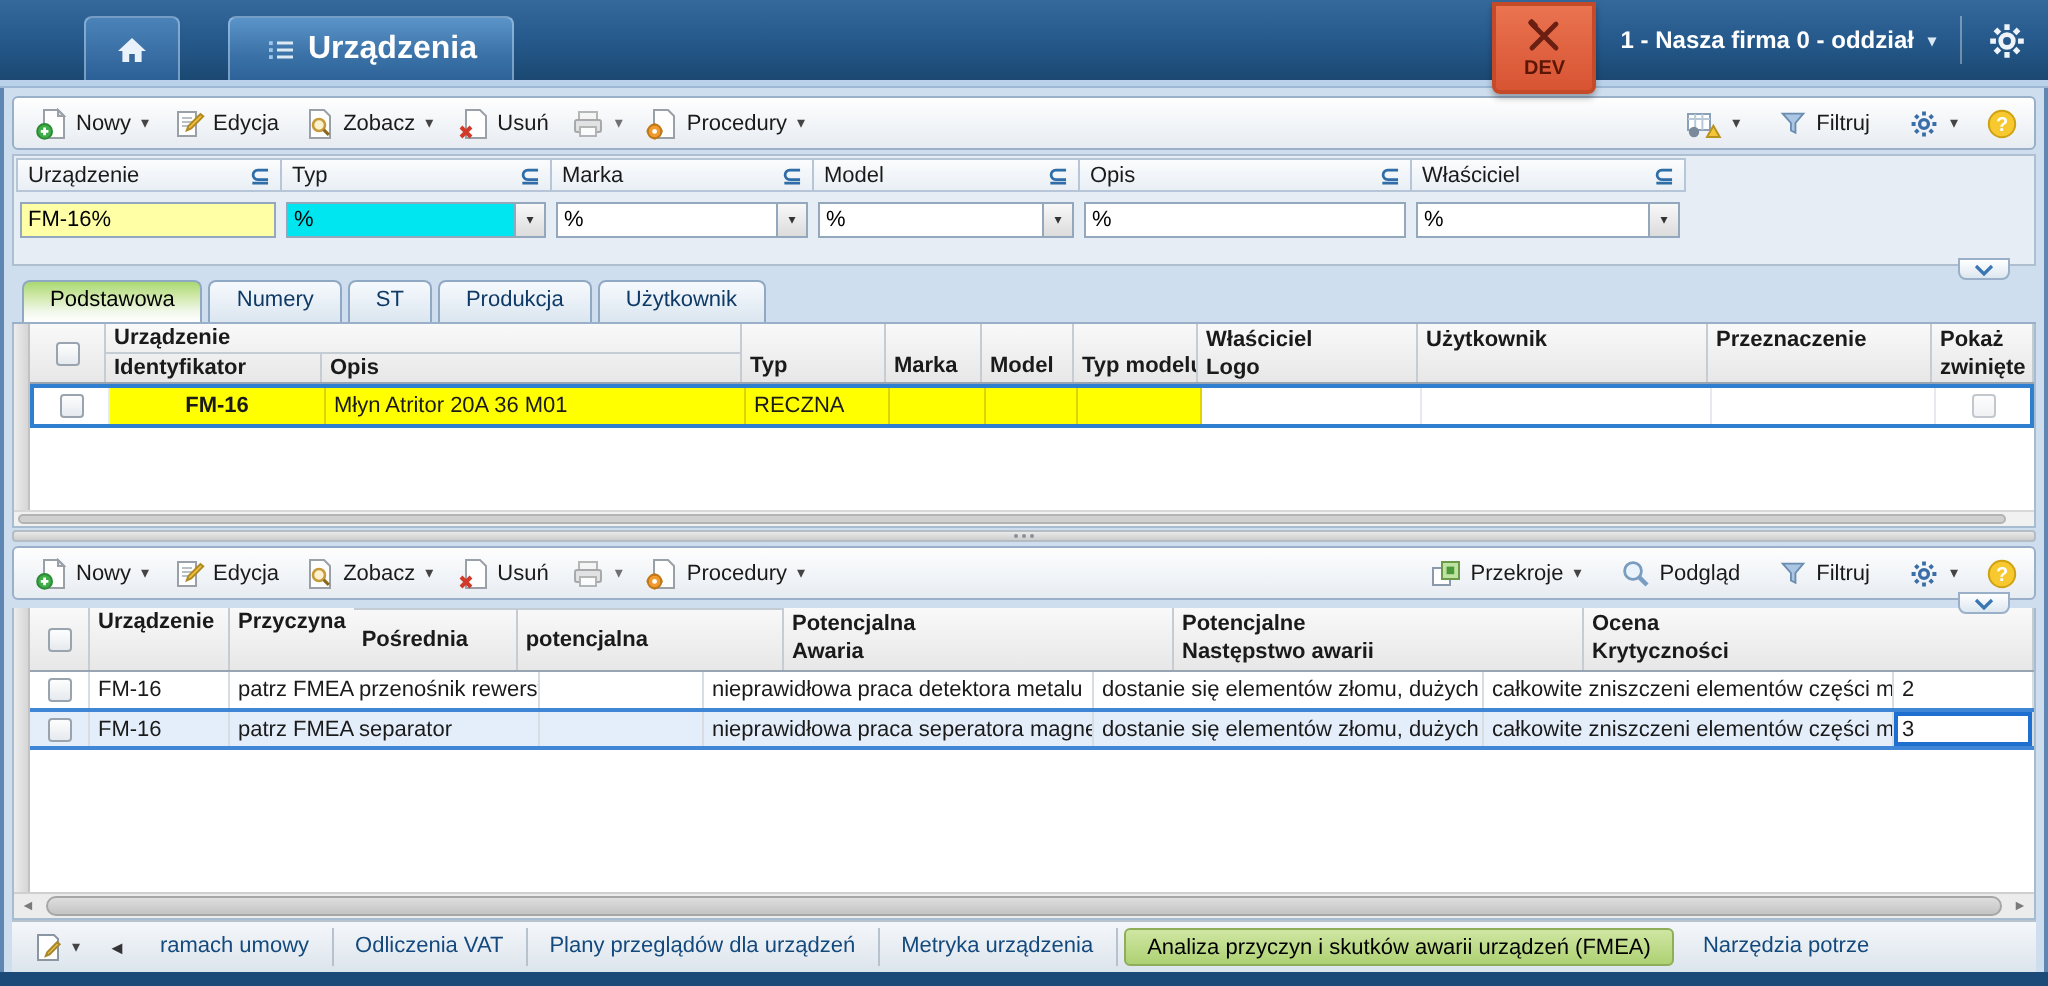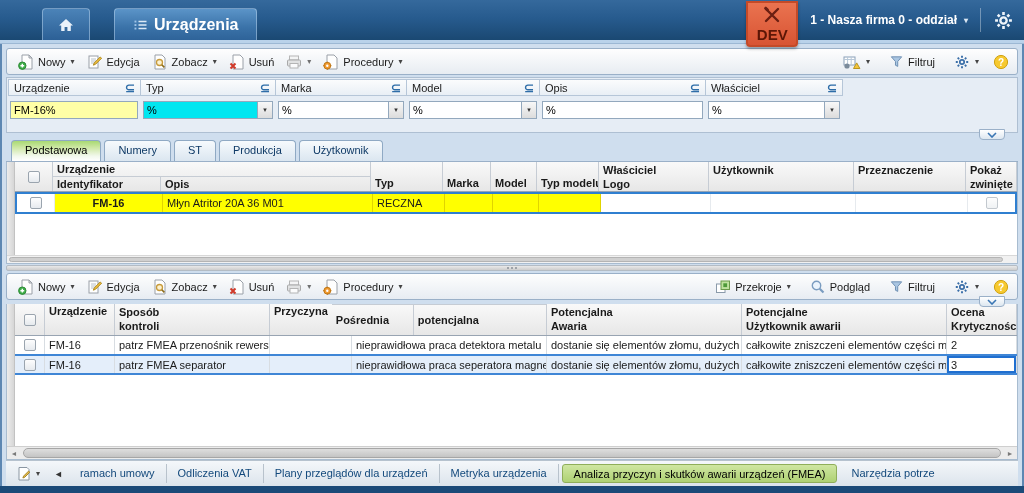--- a/index.html
+++ b/index.html
@@ -11,21 +11,21 @@
   .menu-btn { position:relative; margin:0 0 5px 8px; height:27px; padding:0 16px 0 9px; border:1px solid #8fc0ea; border-radius:5px;
       background:linear-gradient(#639fd6 0%, #3a74ab 50%, #2a5f96 100%); color:#fff; font-weight:bold; font-size:12px;
       display:flex; align-items:center; gap:6px; box-shadow:inset 0 1px 0 rgba(255,255,255,.45), 0 1px 2px rgba(0,0,0,.35); }
   .menu-btn::after { content:""; position:absolute; right:2px; bottom:2px; border-left:6px solid transparent; border-bottom:6px solid #163a5e; }
   .top-tab { height:32px; border:1px solid rgba(190,215,240,.5); border-bottom:none; border-radius:4px 4px 0 0;
       display:flex; align-items:center; justify-content:center; gap:6px; color:#fff; font-weight:bold; font-size:16px; }
   .tab-home { margin-left:42px; width:48px; background:linear-gradient(#4b83b8, #2c6096); }
   .tab-devices { margin-left:24px; padding:0 18px; background:linear-gradient(#5b94c8 0%, #3a72a8 60%, #2e6399 100%); }
   .topbar-right { margin-left:auto; display:flex; align-items:center; align-self:center; gap:12px; padding-right:10px; }
   .dev-badge { width:52px; height:46px; margin-top:8px; background:linear-gradient(#ea7350,#d85433); border:2px solid #c44a28; border-radius:0 0 4px 4px;
-      display:flex; flex-direction:column; align-items:center; justify-content:center; gap:2px; color:#5c1606; font-weight:bold; font-size:15px; z-index:10;
+      display:flex; flex-direction:column; align-items:center; justify-content:center; gap:2px; color:#5c1606; font-weight:bold; font-size:10px; z-index:10;
       box-shadow:0 2px 3px rgba(0,0,0,.3); }
   .company { color:#fff; font-weight:bold; font-size:12px; display:flex; align-items:center; gap:6px; }
   .tb-sep { width:1px; height:24px; background:rgba(255,255,255,.35); }
   .lightstrip { height:4px; background:#b9d2ea; border-bottom:1px solid #9cb8d4; }
 
   
   .frame { height:442px; border-left:2px solid #5d87b2; border-right:2px solid #5d87b2; background:#cfdeee; display:flex; flex-direction:column; position:relative; }
 
   
   .tbar { position:relative; margin:4px 4px 2px; height:27px; border:1px solid #9ab0c8; border-radius:3px;
@@ -528,33 +528,31 @@
     </div>
   </div>
 
   <div class="gridbox" style="flex:1; margin-top:2px">
     <div class="gutter" style="bottom:13px"></div>
     <div class="g-head gl-head">
       <div class="hcb l-cb">
           <span class="cbx"></span>
         </div>
       <div class="hcell l-dev">Urządzenie</div>
-      <div class="hcell pre l-ctrl">Sposób
-kontroli</div>
       <div class="gl-cause">
         <div class="gl-cause-title">Przyczyna</div>
         <div class="gl-cause-cols">
           <div class="l-ind">Pośrednia</div>
           <div>potencjalna</div>
         </div>
       </div>
       <div class="hcell pre l-fail">Potencjalna
 Awaria</div>
       <div class="hcell pre l-eff">Potencjalne
-Użytkownik awarii</div>
+Następstwo awarii</div>
       <div class="hcell pre l-crit">Ocena
 Krytyczności</div>
     </div>
 
     <div class="gl-row">
       <div class="gcell l-cb" style="justify-content:center">
           <span class="cbx"></span>
         </div>
       <div class="gcell l-dev">FM-16</div>
       <div class="gcell l-ctrl">patrz FMEA przenośnik rewersyjny z</div>

